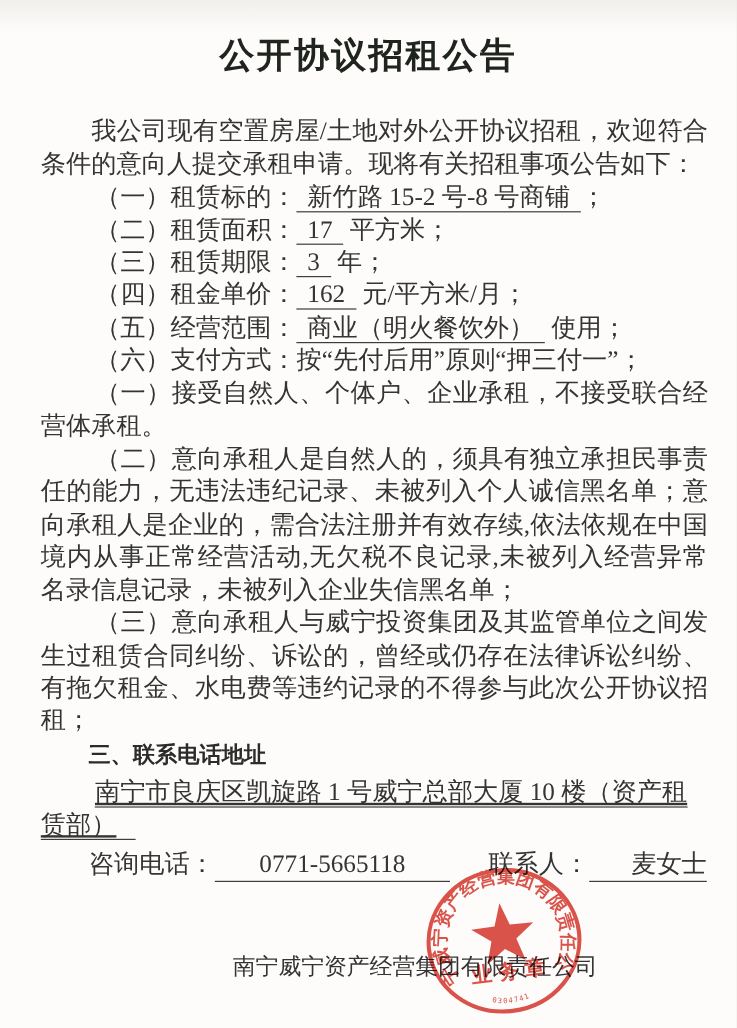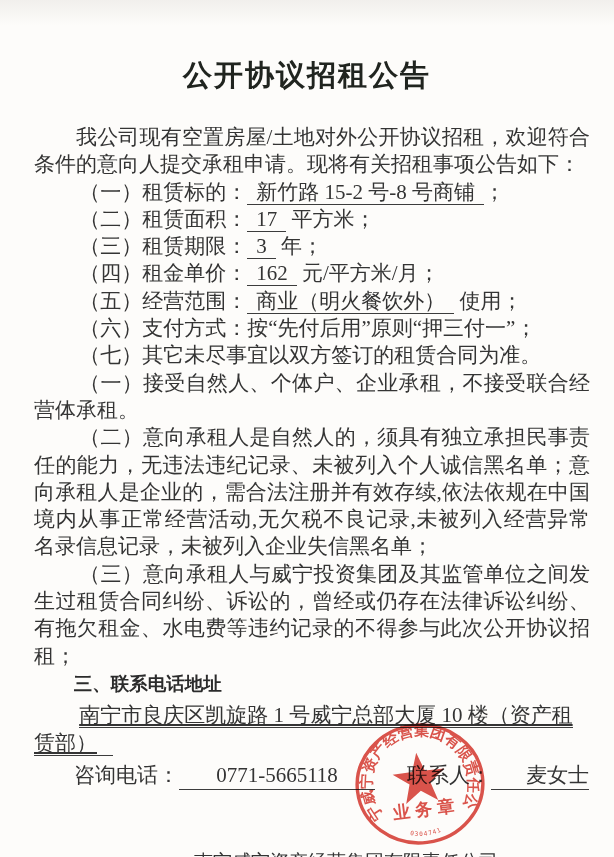--- a/index.html
+++ b/index.html
@@ -12,21 +12,21 @@
     position: relative;
     width: 614px; height: 857px;
     box-sizing: border-box;
     background:
       linear-gradient(180deg, #f1efec 0px, #fdfcfa 26px, #fdfcfa 100%);
     color: #343434;
     overflow: hidden;
   }
   .doc-title {
     margin: 0;
-    padding-top: 52px;
+    padding-top: 24px;
     font-family: "Liberation Sans", "DejaVu Sans", sans-serif;
     font-size: 29px;
     font-weight: bold;
     letter-spacing: 2px;
     text-align: center;
     color: #20241f;
     line-height: 46px;
   }
   .body-text {
     padding: 0 24px 0 34px;
@@ -106,21 +106,20 @@
     <p class="item"><span>（二）租赁面积：</span><span class="u val">17</span><span> 平方米；</span></p>
 
     <p class="item"><span>（三）租赁期限：</span><span class="u val">3</span><span> 年；</span></p>
 
     <p class="item"><span>（四）租金单价：</span><span class="u val">162</span><span> 元/平方米/月；</span></p>
 
     <p class="item"><span>（五）经营范围：</span><span class="u val">商业（明火餐饮外）</span><span> 使用；</span></p>
 
     <p class="item"><span>（六）支付方式：按“先付后用”原则“押三付一”；</span></p>
 
-    <p class="item"><span>（七）其它未尽事宜以双方签订的租赁合同为准。</span></p>
 
 
     <p class="para">（一）接受自然人、个体户、企业承租，不接受联合经营体承租。</p>
     <p class="para">（二）意向承租人是自然人的，须具有独立承担民事责任的能力，无违法违纪记录、未被列入个人诚信黑名单；意向承租人是企业的，需合法注册并有效存续,依法依规在中国境内从事正常经营活动,无欠税不良记录,未被列入经营异常名录信息记录，未被列入企业失信黑名单；</p>
     <p class="para">（三）意向承租人与威宁投资集团及其监管单位之间发生过租赁合同纠纷、诉讼的，曾经或仍存在法律诉讼纠纷、有拖欠租金、水电费等违约记录的不得参与此次公开协议招租；</p>
 
     <h2 class="sec-heading">三、联系电话地址</h2>
 
     <p class="addr-line"><span class="u">南宁市良庆区凯旋路 1 号威宁总部大厦 10 楼（资产租赁部）</span></p>
 

